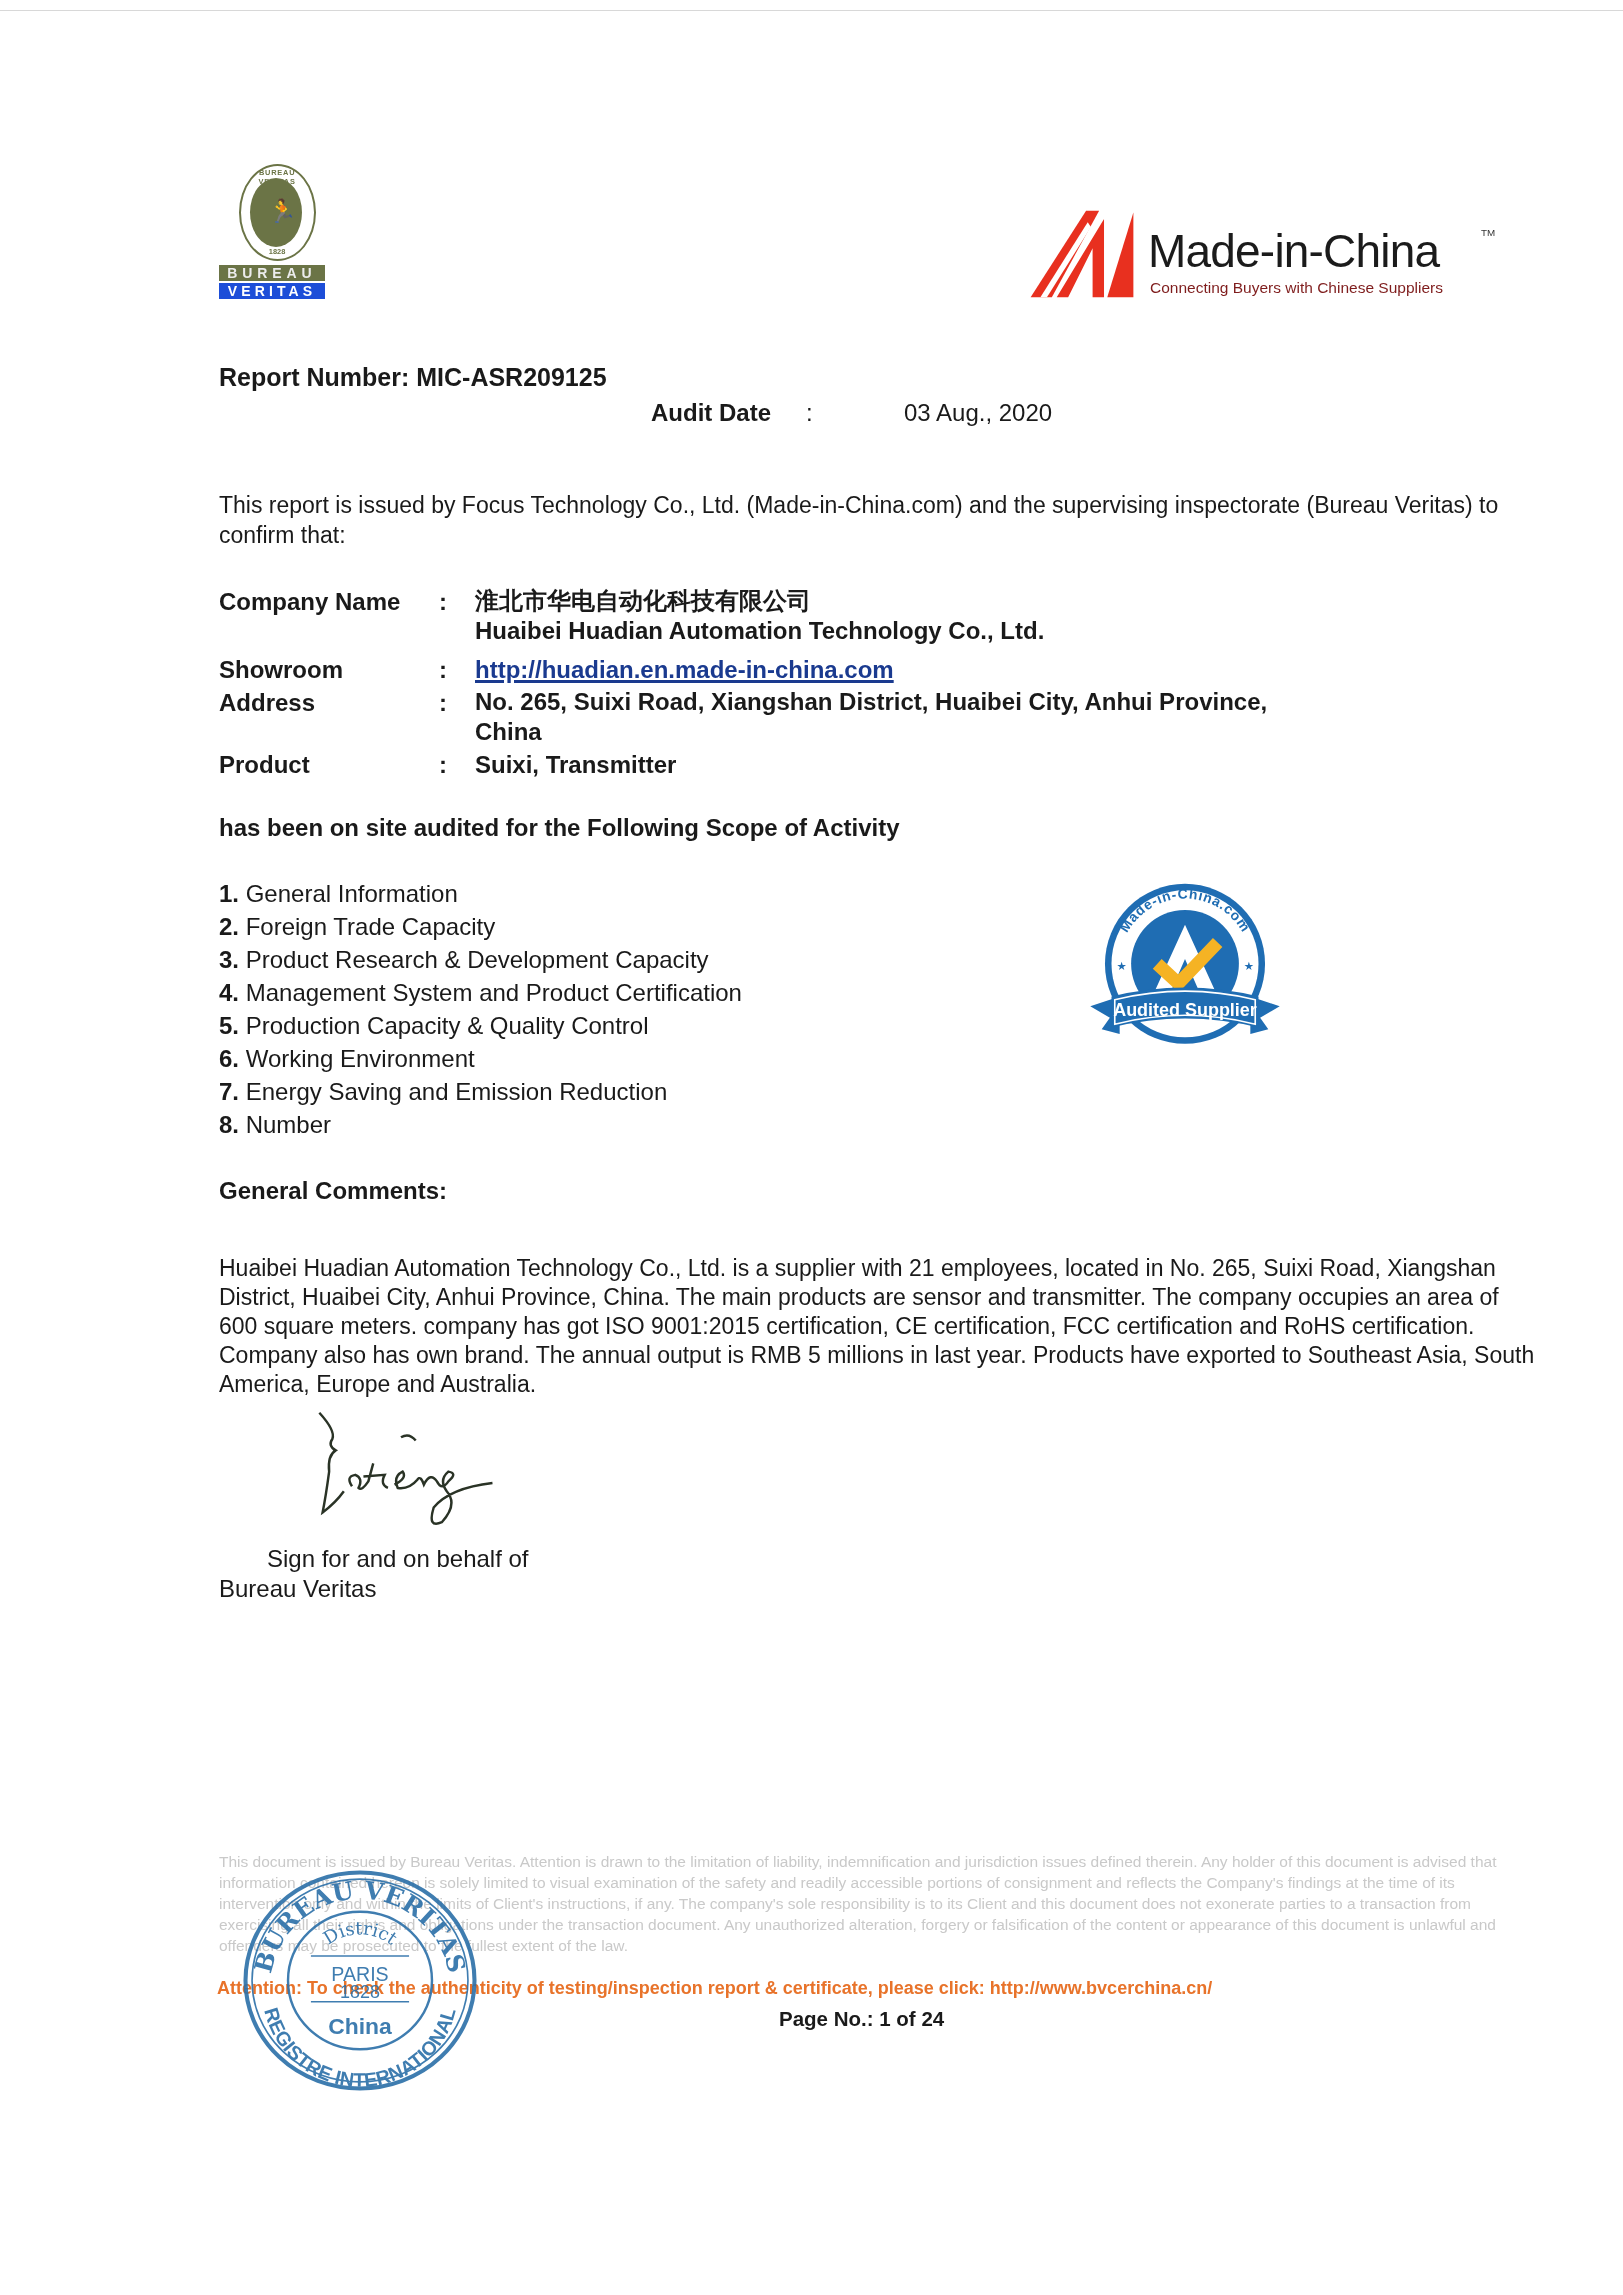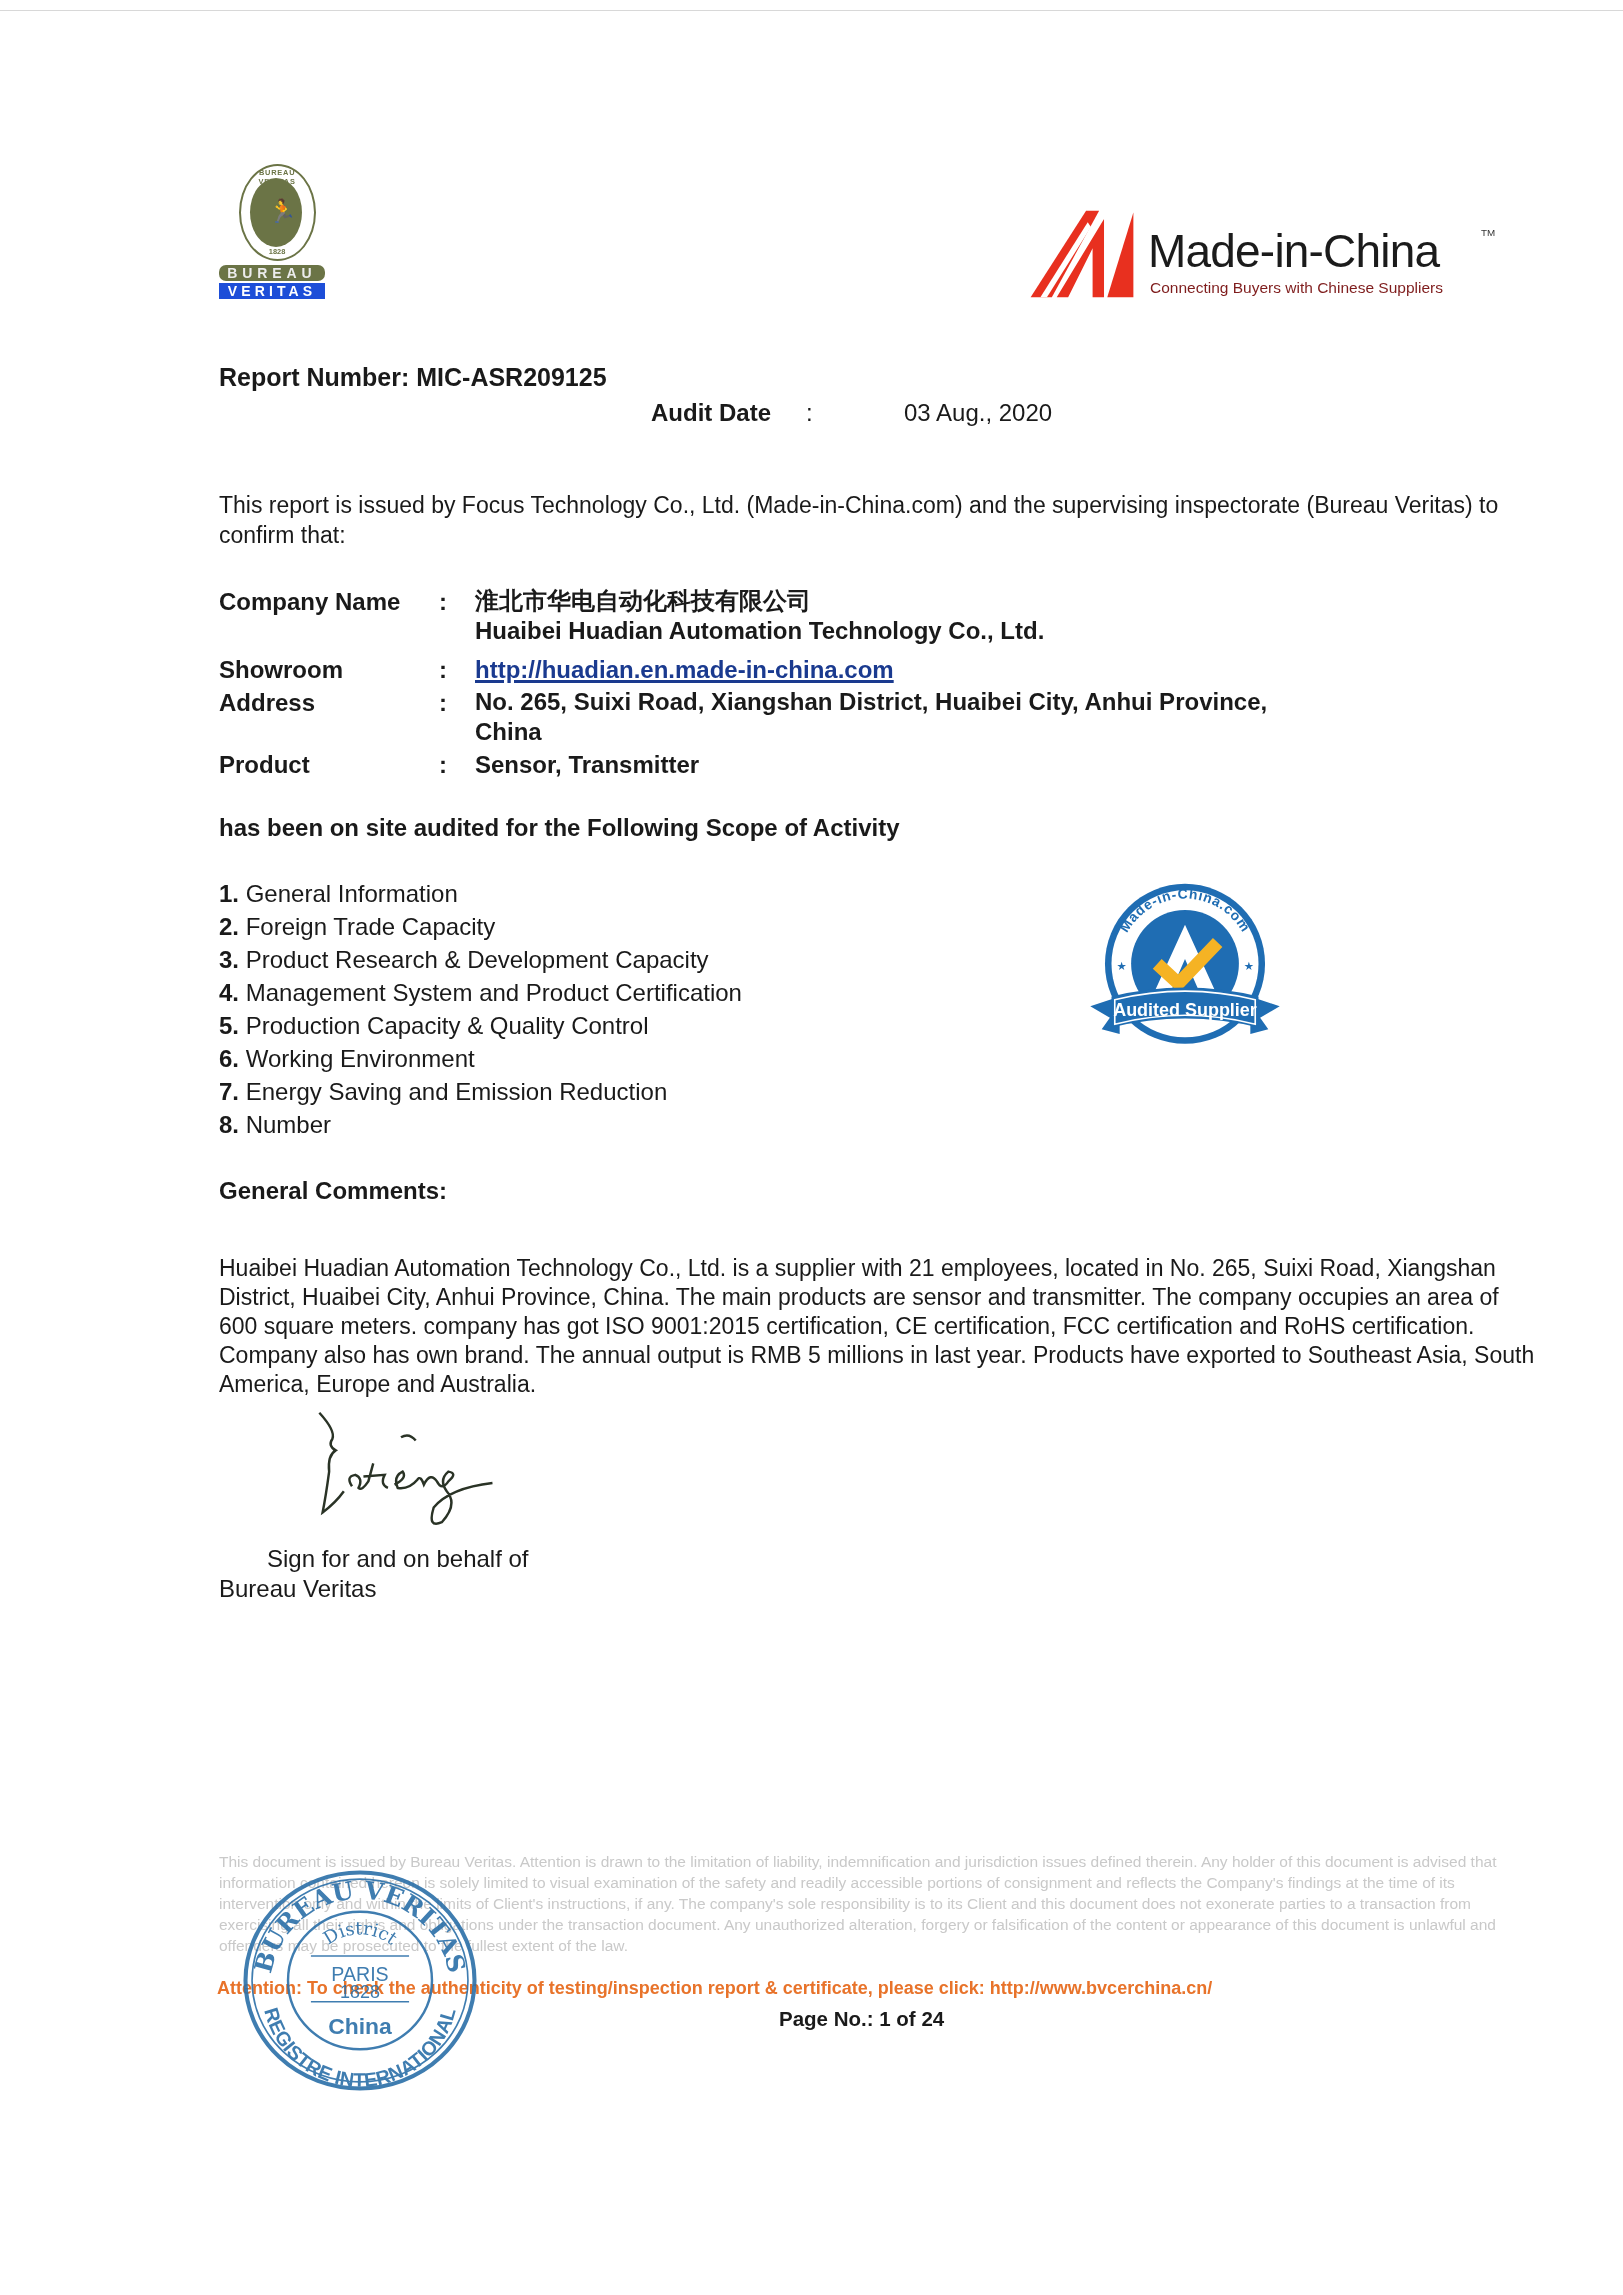--- a/index.html
+++ b/index.html
@@ -11,21 +11,21 @@
   
   .bv-logo { left: 219px; top: 164px; width: 116px; height: 141px; }
   .bv-oval { position: absolute; left: 19.6px; top: 0; width: 77px; height: 97px; border-radius: 50%;
              border: 2.5px solid #6b7446; box-sizing: border-box; background: #fff; }
   .bv-oval-inner { position: absolute; left: 9.8px; top: 11.5px; width: 52px; height: 69px; border-radius: 50%;
                    background: #6b7446; }
   .bv-oval-top { position: absolute; left: 0; top: 1.6px; width: 100%; text-align: center; font-size: 7.4px; color: #6b7446; font-weight: bold; letter-spacing: 0.8px; }
   .bv-oval-year { position: absolute; left: 0; bottom: 3.3px; width: 100%; text-align: center; font-size: 7.4px; color: #6b7446; font-weight: bold; }
   .bv-figure { position: absolute; left: 18px; top: 19.6px; width: 16.4px; height: 29.5px; color: #e8ead8; font-size: 23px; line-height: 29.5px; text-align: center; }
   .bv-bar1 { position: absolute; left: 0; top: 101px; width: 106px; height: 16.4px; background: #6b7446; color: #ececec;
-             font-weight: bold; font-size: 14px; letter-spacing: 4.9px; text-align: center; line-height: 16.4px; border-radius: 7px; }
+             font-weight: bold; font-size: 14px; letter-spacing: 4.9px; text-align: center; line-height: 16.4px; }
   .bv-bar2 { position: absolute; left: 0; top: 119px; width: 106px; height: 16.4px; background: #1d4ed8; color: #ffffff;
              font-weight: bold; font-size: 14px; letter-spacing: 4.1px; text-align: center; line-height: 16.4px; }
 
   
   .mic-logo { left: 1029px; top: 209px; width: 475px; height: 98px; }
   .mic-mark { position: absolute; left: 0; top: 0; width: 106px; height: 90px; }
   .mic-title { position: absolute; left: 119px; top: 14.7px; font-size: 46px; font-weight: normal; color: #1b1b1b; letter-spacing: -0.8px; }
   .mic-tm { position: absolute; left: 452px; top: 18px; font-size: 9.8px; color: #333; }
   .mic-sub { position: absolute; left: 121px; top: 70px; font-size: 15.5px; color: #7f1d1d; }
 
@@ -111,21 +111,21 @@
 
 <div class="abs field-label" style="top:689px">Address</div>
 <div class="abs field-colon" style="top:689px">:</div>
 <div class="abs field-value" style="top:687px">
   <div>No. 265, Suixi Road, Xiangshan District, Huaibei City, Anhui Province,</div>
   <div>China</div>
 </div>
 
 <div class="abs field-label" style="top:751px">Product</div>
 <div class="abs field-colon" style="top:751px">:</div>
-<div class="abs field-value" style="top:750px">Sensor, Transmitter</div>
+<div class="abs field-value" style="top:750px">Suixi, Transmitter</div>
 
 <div class="abs scope-heading">has been on site audited for the Following Scope of Activity</div>
 <ul class="abs scope-list">
   <li><span class="num">1.</span> <span>General Information</span></li>
   <li><span class="num">2.</span> <span>Foreign Trade Capacity</span></li>
   <li><span class="num">3.</span> <span>Product Research &amp; Development Capacity</span></li>
   <li><span class="num">4.</span> <span>Management System and Product Certification</span></li>
   <li><span class="num">5.</span> <span>Production Capacity &amp; Quality Control</span></li>
   <li><span class="num">6.</span> <span>Working Environment</span></li>
   <li><span class="num">7.</span> <span>Energy Saving and Emission Reduction</span></li>

